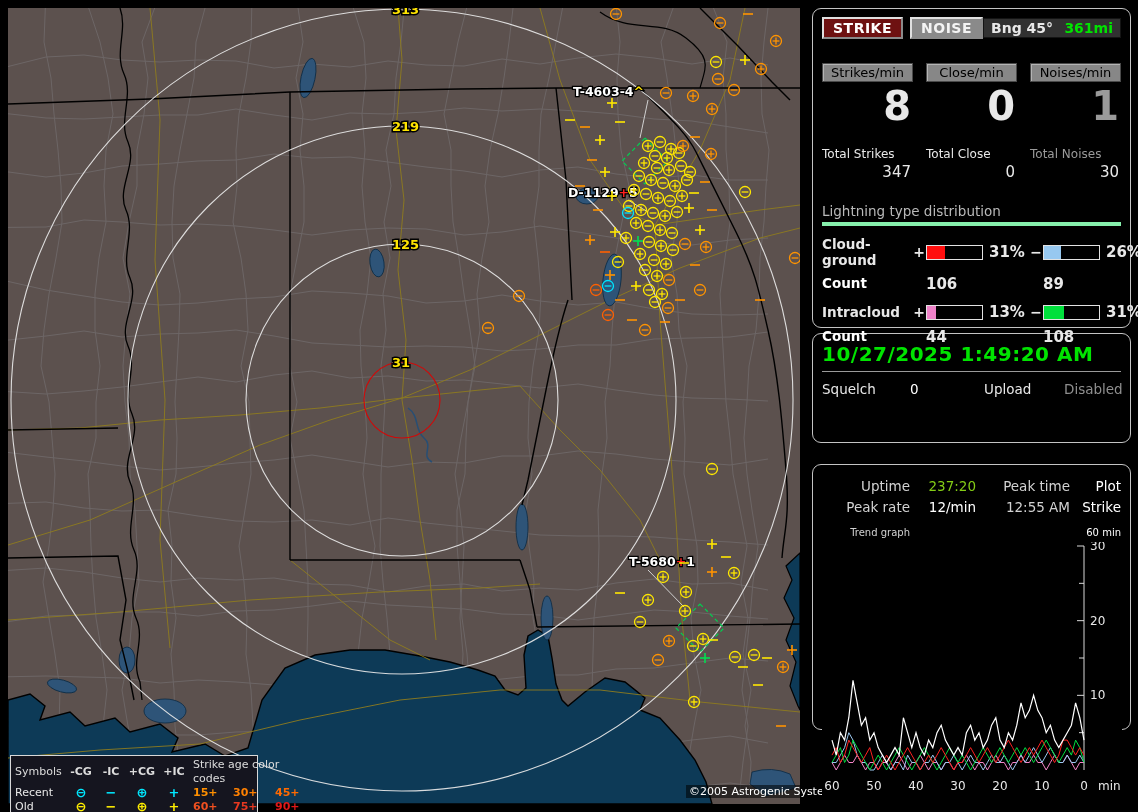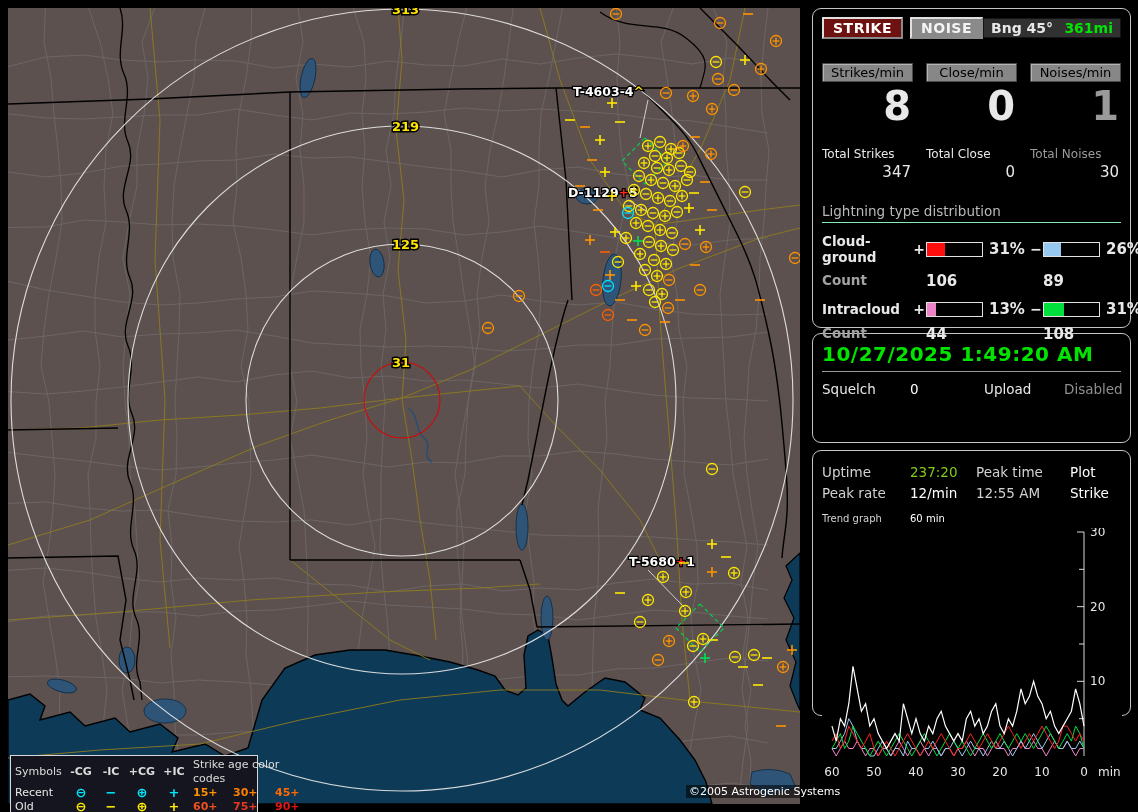--- a/index.html
+++ b/index.html
@@ -15,46 +15,46 @@
   .lg-age{font-weight:700;}
   .lg-hdr{color:#dcdcdc;}
   #copyright{position:absolute;left:678px;top:777px;color:#fff;font-size:11px;
     background:rgba(0,0,0,.55);padding:0 3px;white-space:nowrap;}
   
   #side{position:absolute;left:812px;top:8px;width:319px;}
   .panel{background:#000;border:1px solid #c4c4c4;border-radius:9px;box-sizing:border-box;
     padding:8px 9px;color:#e8e8e8;}
   #panel1{height:320px;}
   #panel2{margin-top:5px;height:110px;}
-  #panel3{margin-top:7px;height:266px;}
+  #panel3{margin-top:21px;height:266px;text-align:right;}
   .btn-row{display:flex;align-items:center;}
   .btn{font-size:14px;font-weight:700;padding:0 9px;line-height:18px;letter-spacing:.5px;
     border:2px solid;border-color:#e0e0e0 #8a8a8a #8a8a8a #e0e0e0;cursor:pointer;}
   .btn-strike{background:#6e1111;color:#fff;margin-right:7px;}
   .btn-noise{background:#8a8a8a;color:#f4f4f4;}
   .bng-box{margin-left:auto;background:#313131;border:1px solid #141414;display:flex;
     width:128px;justify-content:space-between;padding:1px 7px;font-size:14px;font-weight:700;}
   .bng-dist{color:#00e400;}
   .rate-grid{display:grid;grid-template-columns:repeat(3,1fr);column-gap:13px;}
   .chip{background:#878787;color:#000000;border:1px solid #4a4a4a;box-shadow:inset 1px 1px 0 #b4b4b4;
     font-size:13px;text-align:center;padding:1px 0;}
   .chips{margin-top:24px;}
   .bignum{font-size:40px;font-weight:700;text-align:right;line-height:44px;margin-top:2px;padding-right:2px;}
   .dimtxt{color:#9a9a9a;}
   .tot-label{font-size:12px;margin-top:19px;}
   .tot-val{font-size:15px;text-align:right;margin-top:2px;padding-right:2px;}
-  .dist-title{color:#b9b9b9;font-size:13.5px;margin-top:22px;border-bottom:1px solid #86efac;padding-bottom:3px;}
+  .dist-title{color:#b9b9b9;font-size:13.5px;margin-top:22px;border-bottom:4px solid #86efac;padding-bottom:3px;}
   .dist-row{display:grid;grid-template-columns:90px 14px 57px 46px 14px 57px 1fr;align-items:center;margin-top:10px;}
   .dist-label{font-weight:700;font-size:13.5px;}
   .sign{font-weight:700;font-size:14px;text-align:center;}
   .bar{height:13px;border:1px solid #e2e2e2;background:#000;}
   .bar>div{height:100%;}
   .pct{font-weight:700;font-size:15px;padding-left:6px;}
   .count-row{display:grid;grid-template-columns:90px 14px 117px 1fr;margin-top:7px;font-weight:700;font-size:15px;}
-  .count-lbl{font-weight:700;font-size:13.5px;color:#a3a3a3;}
+  .count-lbl{font-weight:700;font-size:13.5px;color:#ffffff;}
   
   .datetime{color:#00e400;font-size:20px;font-weight:700;letter-spacing:.5px;}
   .p2-hr{border:none;border-top:1px solid #9a9a9a;margin:5px 0 9px 0;}
   .p2-row{display:grid;grid-template-columns:88px 74px 80px 1fr;font-size:13.5px;margin-top:6px;}
   .green{color:#00d800;}
   .gray{color:#8f8f8f;}
   
   .p3-row{display:grid;grid-template-columns:88px 66px 94px 1fr;font-size:13.5px;margin-top:5px;}
   .p3-lbl{color:#d2d2d2;}
   .trend-row{display:grid;grid-template-columns:88px 1fr;font-size:10px;margin-top:12px;color:#d2d2d2;}

